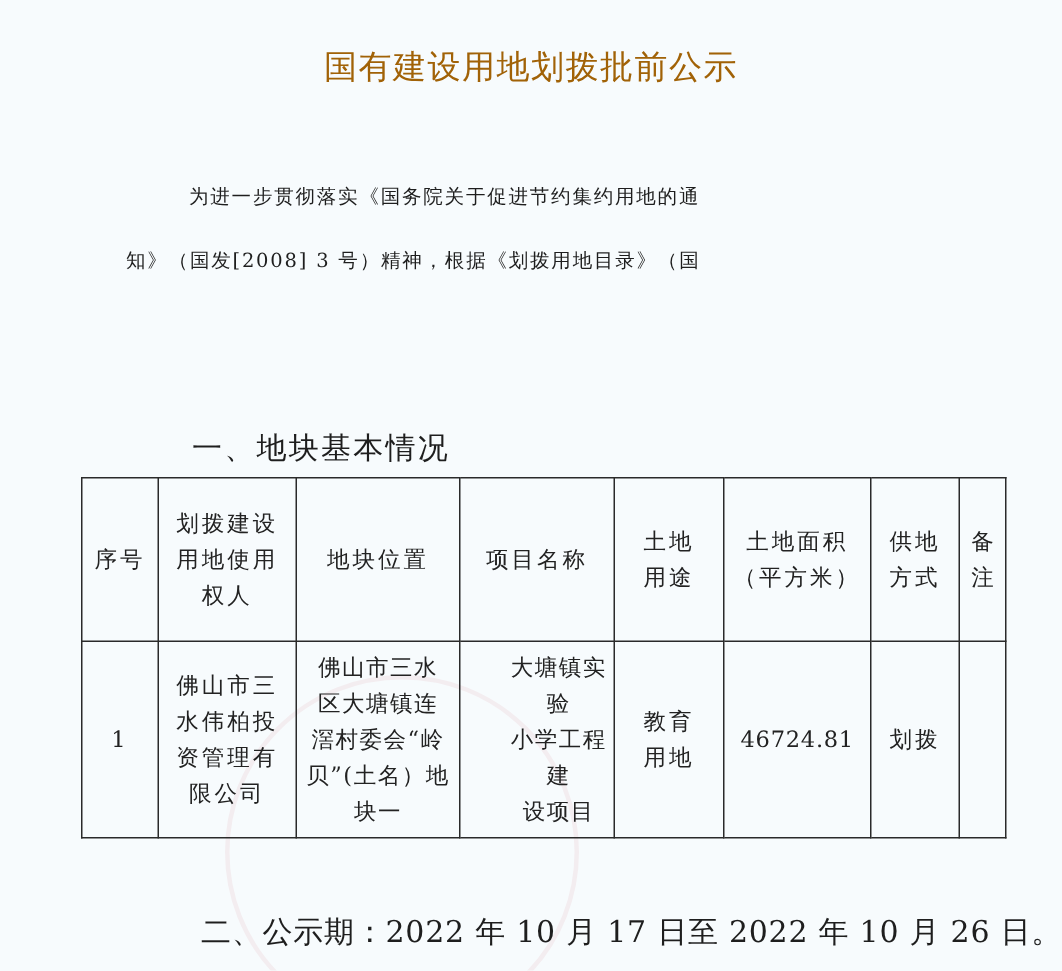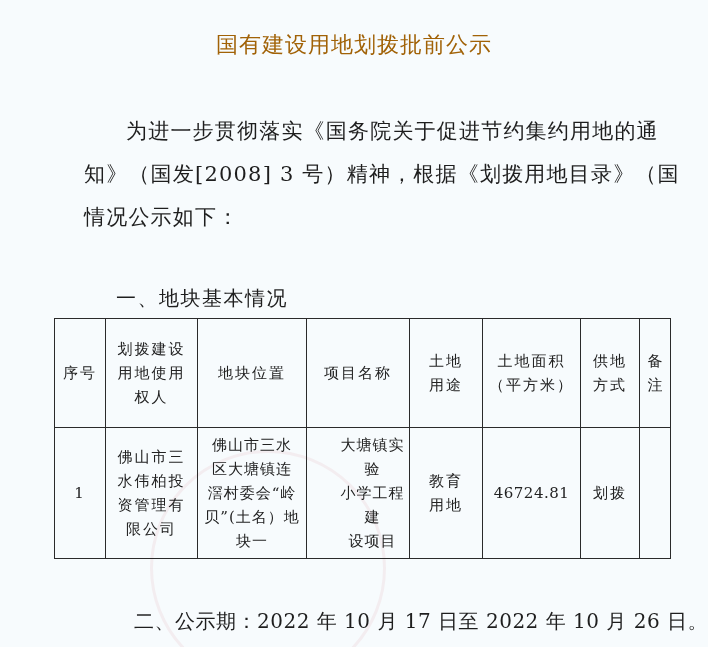--- a/index.html
+++ b/index.html
@@ -11,21 +11,21 @@
     position: relative;
   }
   .title {
     position: absolute; left: 0; top: 30px; width: 708px;
     text-align: center; font-size: 22px; letter-spacing: 1px;
     font-family: "DejaVu Sans", "Liberation Sans", sans-serif;
     color: #a16207;
   }
   .para {
     position: absolute; left: 84px; width: 580px;
-    font-size: 21px; line-height: 43px; letter-spacing: 1.2px;
+    font-size: 13px; line-height: 43px; letter-spacing: 1.2px;
   }
   .p-line { white-space: nowrap; display: block; }
   .indent { padding-left: 42px; }
   .section {
     position: absolute; font-size: 20px; letter-spacing: 1.5px; white-space: nowrap;
   }
   table.land {
     position: absolute; left: 54px; top: 318px;
     border-collapse: collapse; table-layout: fixed;
     width: 616px; font-size: 15px; letter-spacing: 2px;
@@ -47,24 +47,23 @@
 </head>
 <body>
 
 <div class="seal"></div>
 
 <div class="title">国有建设用地划拨批前公示</div>
 
 <div class="para" style="top:110px;">
   <span class="p-line indent">为进一步贯彻落实《国务院关于促进节约集约用地的通</span>
   <span class="p-line">知》（国发[2008] 3 号）精神，根据《划拨用地目录》（国</span>
-  <span class="p-line">情况公示如下：</span>
 </div>
 
-<div class="section" style="left:116px; top:285px;">一、地块基本情况</div>
+<div class="section" style="left:128px; top:285px;">一、地块基本情况</div>
 
 <table class="land">
   <colgroup>
     <col style="width:51px">
       <col style="width:92px">
       <col style="width:109px">
       <col style="width:103px">
     <col style="width:73px">
       <col style="width:98px">
       <col style="width:59px">

